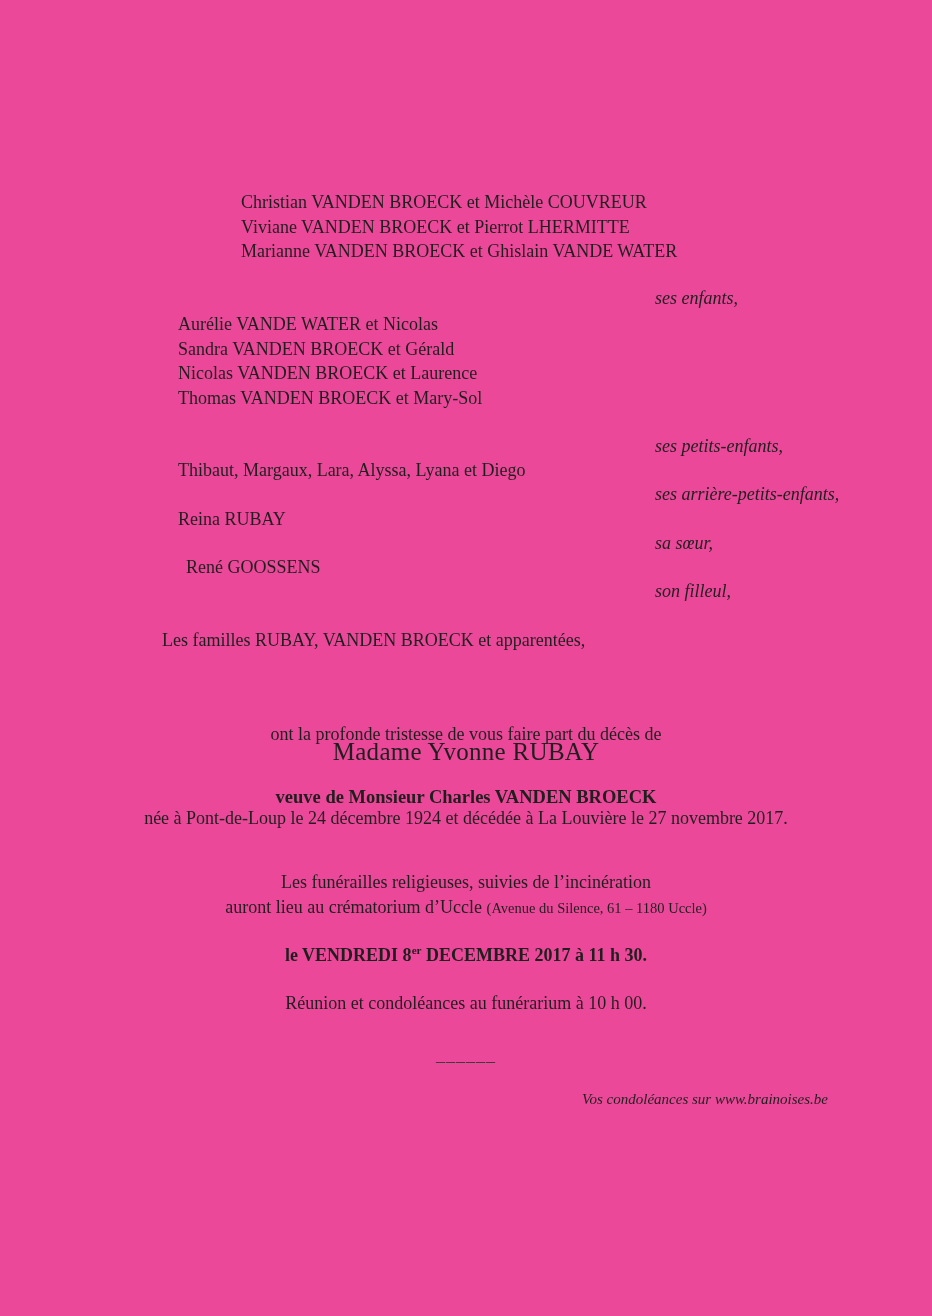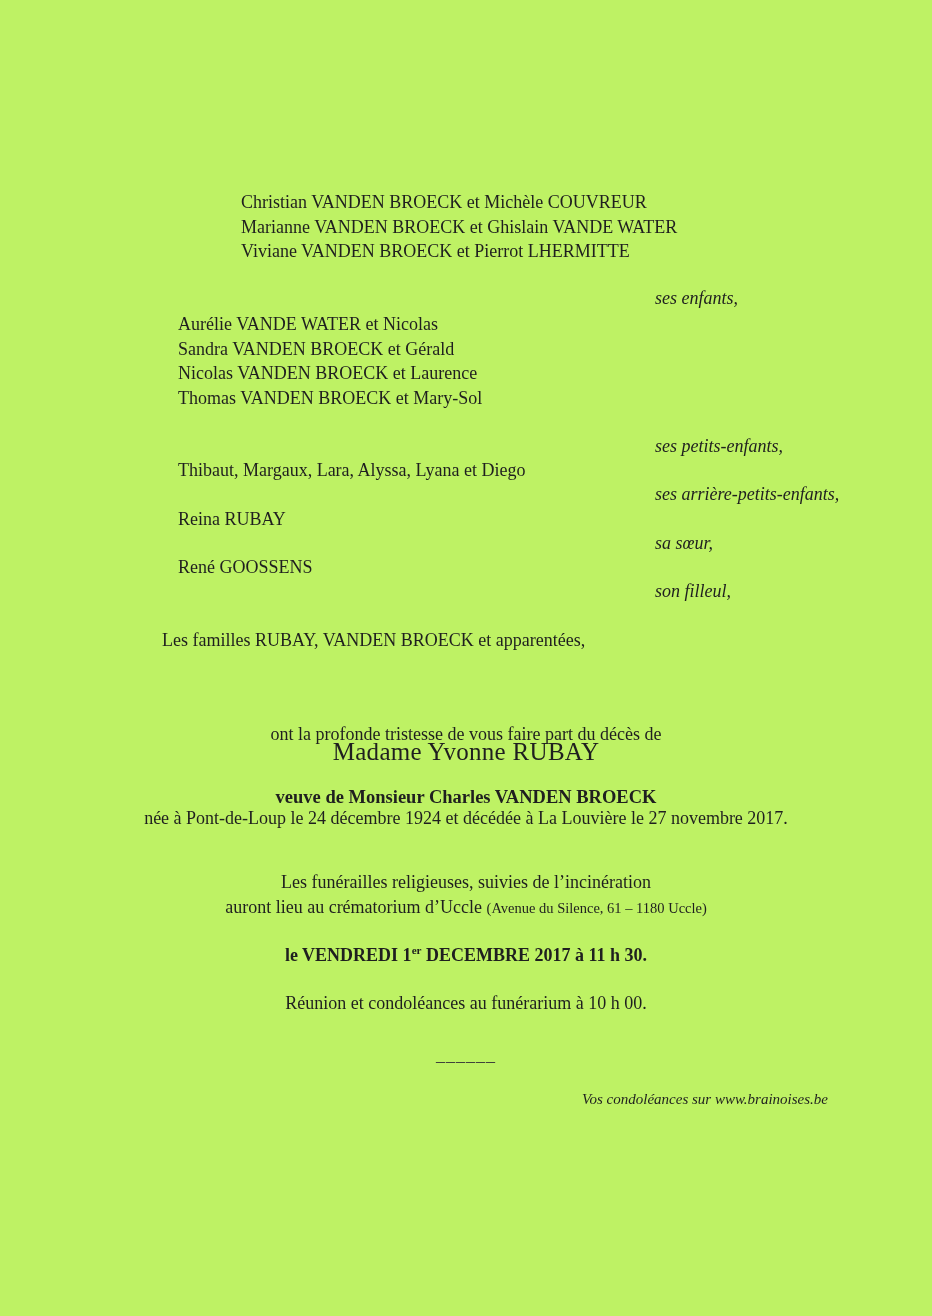--- a/index.html
+++ b/index.html
@@ -1,20 +1,20 @@
 <!DOCTYPE html>
 <html><head>
 <meta charset="utf-8">
 <style>
   html, body { margin: 0; padding: 0; background: #ffffff; }
   .page {
     position: relative;
     width: 932px;
     height: 1316px;
-    background: #bef264;
+    background: #ec4899;
     font-family: "Liberation Serif", "DejaVu Serif", serif;
     color: #1f1f1f;
     font-size: 18px;
     line-height: 24.5px;
     overflow: hidden;
   }
   .abs { position: absolute; }
   .left-block { white-space: nowrap; }
   .relation-label {
     font-style: italic;
@@ -51,58 +51,58 @@
     color: #333333;
   }
 </style>
 </head>
 <body>
 
 <div class="page">
 
   <div class="abs left-block" style="top:190px; left:241px;">
     <div>Christian VANDEN BROECK et Michèle COUVREUR</div>
+    <div>Viviane VANDEN BROECK et Pierrot LHERMITTE</div>
     <div>Marianne VANDEN BROECK et Ghislain VANDE WATER</div>
-    <div>Viviane VANDEN BROECK et Pierrot LHERMITTE</div>
   </div>
   <div class="abs relation-label" style="top:286px; left:624px;">ses enfants,</div>
 
   <div class="abs left-block" style="top:312px; left:178px;">
     <div>Aurélie VANDE WATER et Nicolas</div>
     <div>Sandra VANDEN BROECK et Gérald</div>
     <div>Nicolas VANDEN BROECK et Laurence</div>
     <div>Thomas VANDEN BROECK et Mary-Sol</div>
   </div>
   <div class="abs relation-label" style="top:434px; left:624px;">ses petits-enfants,</div>
 
   <div class="abs left-block" style="top:458px; left:178px;">Thibaut, Margaux, Lara, Alyssa, Lyana et Diego</div>
   <div class="abs relation-label" style="top:482px; left:624px;">ses arrière-petits-enfants,</div>
 
   <div class="abs left-block" style="top:507px; left:178px;">Reina RUBAY</div>
   <div class="abs relation-label" style="top:531px; left:624px;">sa sœur,</div>
 
-  <div class="abs left-block" style="top:555px; left:178px;">René GOOSSENS</div>
+  <div class="abs left-block" style="top:555px; left:186px;">René GOOSSENS</div>
   <div class="abs relation-label" style="top:579px; left:624px;">son filleul,</div>
 
   <div class="abs left-block" style="top:628px; left:162px;">Les familles RUBAY, VANDEN BROECK et apparentées,</div>
 
   <div class="abs centered" style="top:722px;">ont la profonde tristesse de vous faire part du décès de</div>
 
   <div class="abs centered deceased-name" style="top:740px;">Madame Yvonne RUBAY</div>
 
   <div class="abs centered widow-line" style="top:785px;">veuve de Monsieur Charles VANDEN BROECK</div>
 
   <div class="abs centered" style="top:806px;">née à Pont-de-Loup le 24 décembre 1924 et décédée à La Louvière le 27 novembre 2017.</div>
 
   <div class="abs centered" style="top:870px;">
     <div>Les funérailles religieuses, suivies de l’incinération</div>
     <div><span>auront lieu au crématorium d’Uccle </span><span class="small-detail">(Avenue du Silence, 61 – 1180 Uccle)</span></div>
   </div>
 
-  <div class="abs centered date-line" style="top:943px;"><span>le VENDREDI 1</span><sup>er</sup><span> DECEMBRE 2017 à 11 h 30.</span></div>
+  <div class="abs centered date-line" style="top:943px;"><span>le VENDREDI 8</span><sup>er</sup><span> DECEMBRE 2017 à 11 h 30.</span></div>
 
   <div class="abs centered" style="top:991px;">Réunion et condoléances au funérarium à 10 h 00.</div>
 
   <div class="abs centered separator" style="top:1043px;">______</div>
 
   <div class="abs condolences" style="top:1087px;">Vos condoléances sur www.brainoises.be</div>
 
 
 </div>
 

